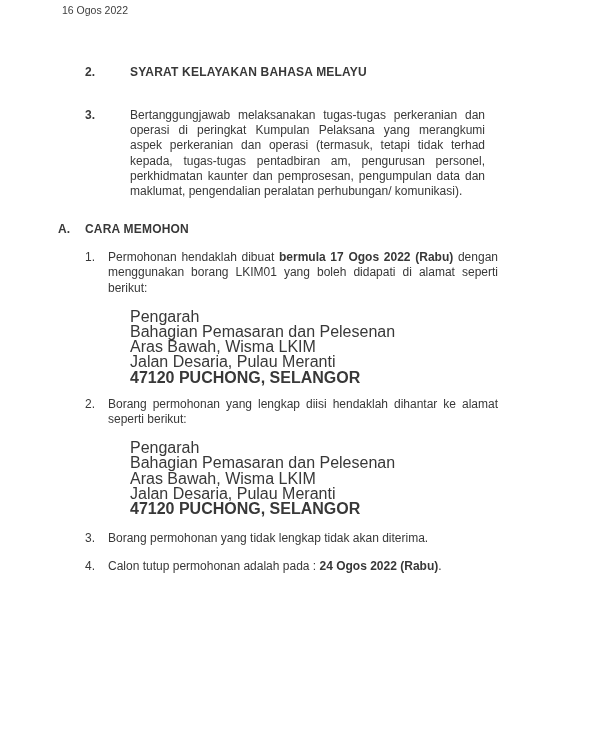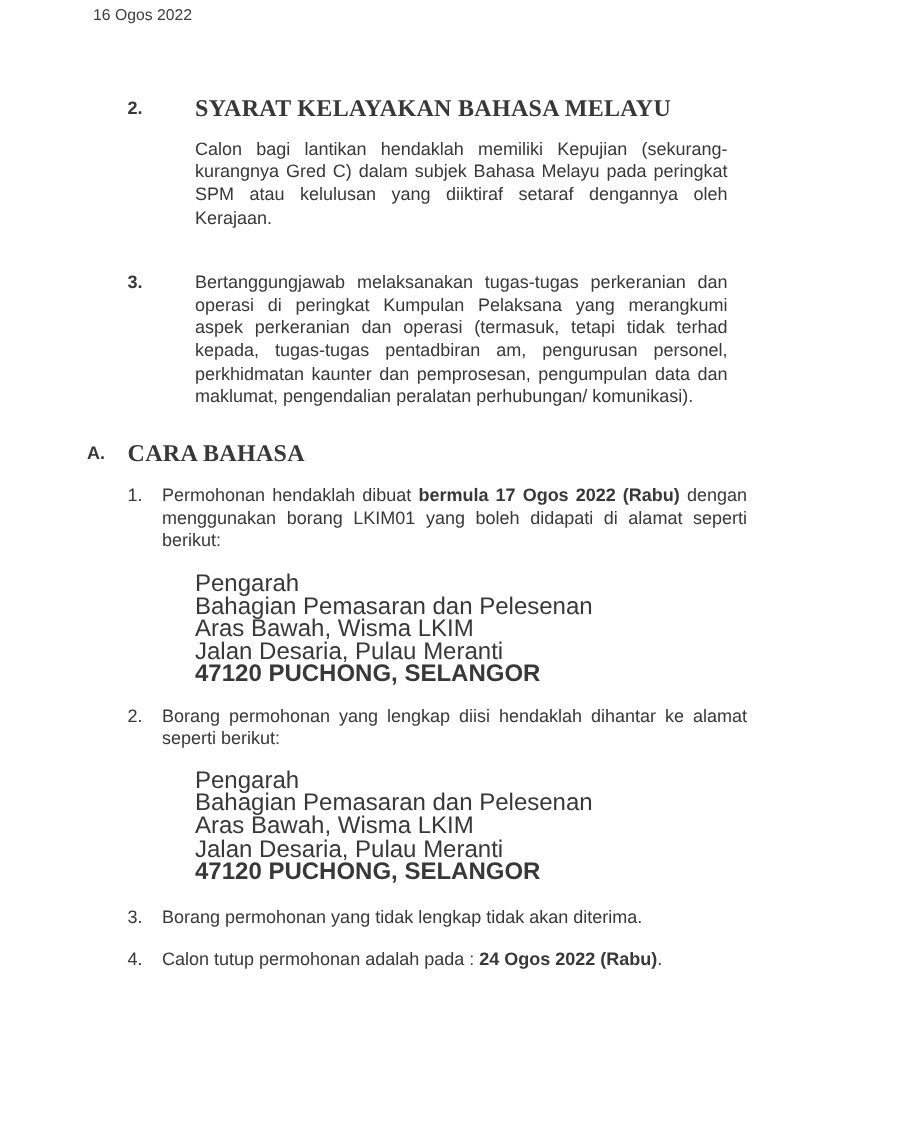--- a/index.html
+++ b/index.html
@@ -37,25 +37,24 @@
   }
   .num-section .num {
     position: absolute;
     left: -45px;
     top: 0;
     font-size: 12px;
     font-weight: bold;
     line-height: 15px;
   }
   .sec-title {
-    font-size: 16px;
+    font-size: 12px;
     font-weight: bold;
     line-height: 15px;
     letter-spacing: 0.2px;
-    font-family: Liberation Serif, serif;
   }
   .sec-body {
     margin-top: 12px;
     font-size: 12px;
     line-height: 15.2px;
     text-align: justify;
   }
   .sec-gap { margin-top: 28px; }
   .section-a {
     position: relative;
@@ -99,31 +98,30 @@
 
 <div class="page">
 
   <div class="date">16 Ogos 2022</div>
 
   <div class="content">
 
     <div class="num-section">
       <span class="num">2.</span>
       <div class="sec-title">SYARAT KELAYAKAN BAHASA MELAYU</div>
-      <p class="sec-body">Calon bagi lantikan hendaklah memiliki Kepujian (sekurang-kurangnya Gred C) dalam subjek Bahasa Melayu pada peringkat SPM atau kelulusan yang diiktiraf setaraf dengannya oleh Kerajaan.</p>
     </div>
 
     <div class="num-section sec-gap">
       <span class="num">3.</span>
       <p class="sec-body">Bertanggungjawab melaksanakan tugas-tugas perkeranian dan operasi di peringkat Kumpulan Pelaksana yang merangkumi aspek perkeranian dan operasi (termasuk, tetapi tidak terhad kepada, tugas-tugas pentadbiran am, pengurusan personel, perkhidmatan kaunter dan pemprosesan, pengumpulan data dan maklumat, pengendalian peralatan perhubungan/ komunikasi).</p>
     </div>
 
     <div class="section-a">
       <span class="letter">A.</span>
-      <div class="sec-title">CARA BAHASA</div>
+      <div class="sec-title">CARA MEMOHON</div>
     </div>
 
     <div class="list-item mt13">
       <span class="num">1.</span>
       <span>Permohonan hendaklah dibuat </span><span class="bold">bermula 17 Ogos 2022 (Rabu)</span><span> dengan menggunakan borang LKIM01 yang boleh didapati di alamat seperti berikut:</span>
     </div>
 
     <div class="address">
       <span class="line">Pengarah</span>
       <span class="line">Bahagian Pemasaran dan Pelesenan</span>

